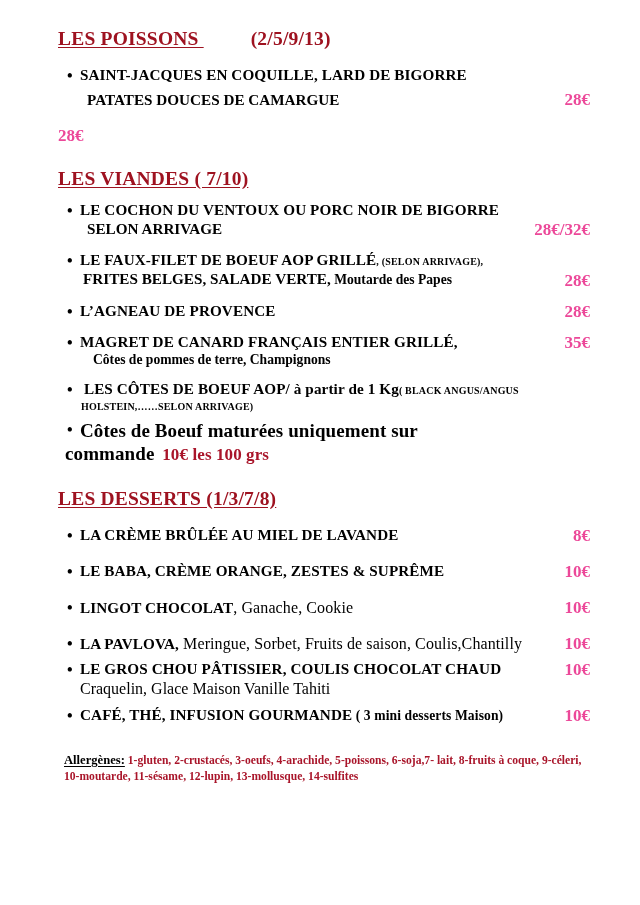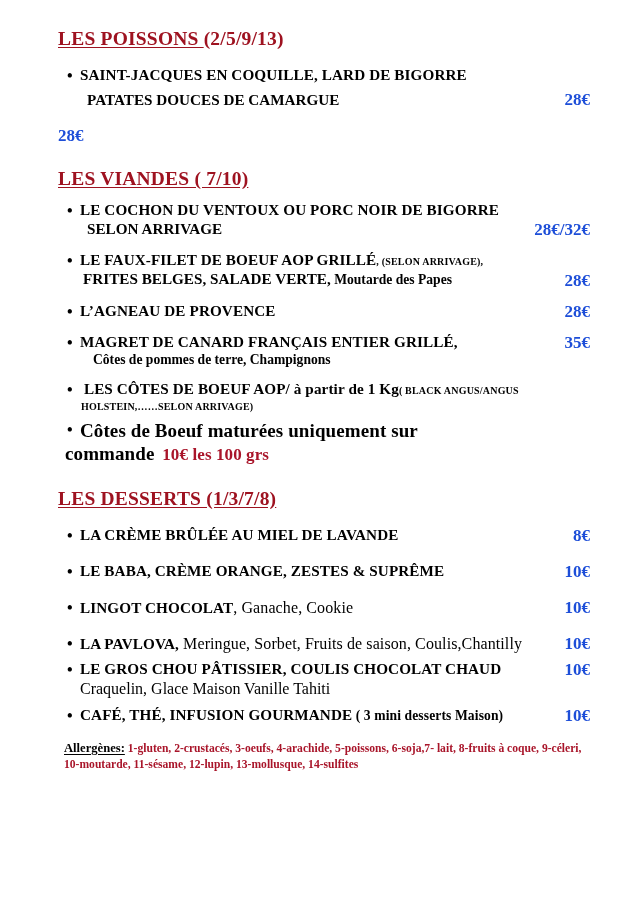--- a/index.html
+++ b/index.html
@@ -26,37 +26,37 @@
   
   .section-head {
     color: #9e1220;
     font-weight: bold;
     font-size: 19.5px;
     letter-spacing: 0.2px;
     margin: 0;
     white-space: nowrap;
   }
   .section-head .u { text-decoration: underline; text-underline-offset: 2px; }
-  .section-head .nu { text-decoration: none; }
+  .section-head .nu { text-decoration: none; margin-left: 47px; }
 
   
   .item {
     display: flex;
     align-items: flex-start;
     justify-content: space-between;
     gap: 8px;
   }
   .item-text {
     flex: 1 1 auto;
     min-width: 0;
     margin-left: 7px;
   }
   .price {
     flex: 0 0 auto;
-    color: #1d4ed8;
+    color: #ec4899;
     font-weight: bold;
     font-size: 17px;
     text-align: right;
     white-space: nowrap;
     line-height: 1.18;
   }
   .bullet {
     display: inline-block;
     width: 13px;
     margin-left: 2px;
@@ -98,21 +98,21 @@
   }
 
   
   .gap-xs { height: 6px; }
   .gap-s  { height: 11px; }
   .gap-m  { height: 16px; }
   .gap-l  { height: 22px; }
 
   
   .allergens {
-    margin-top: 14px;
+    margin-top: 26px;
     padding-left: 6px;
     font-size: 11.6px;
     line-height: 1.38;
     color: #a9152a;
     font-weight: bold;
   }
   .allergens .label {
     color: #000000;
     font-weight: bold;
     text-decoration: underline;

